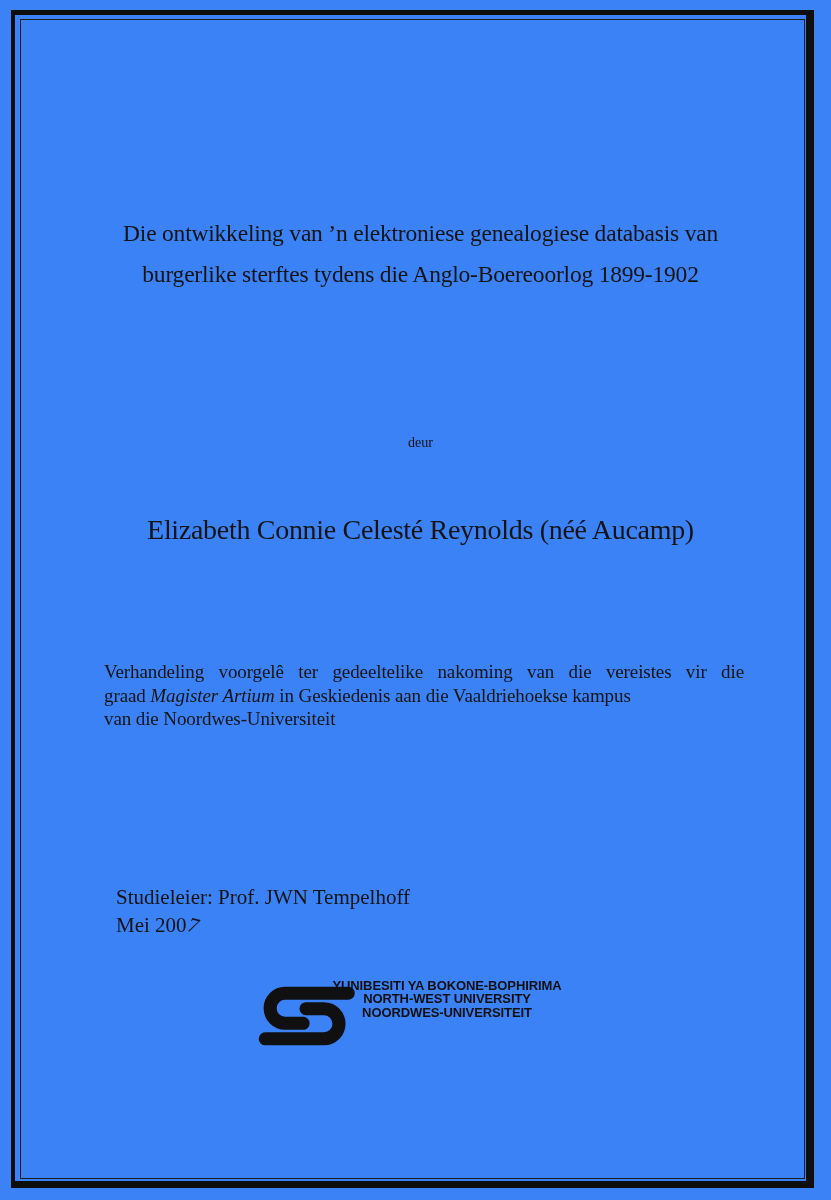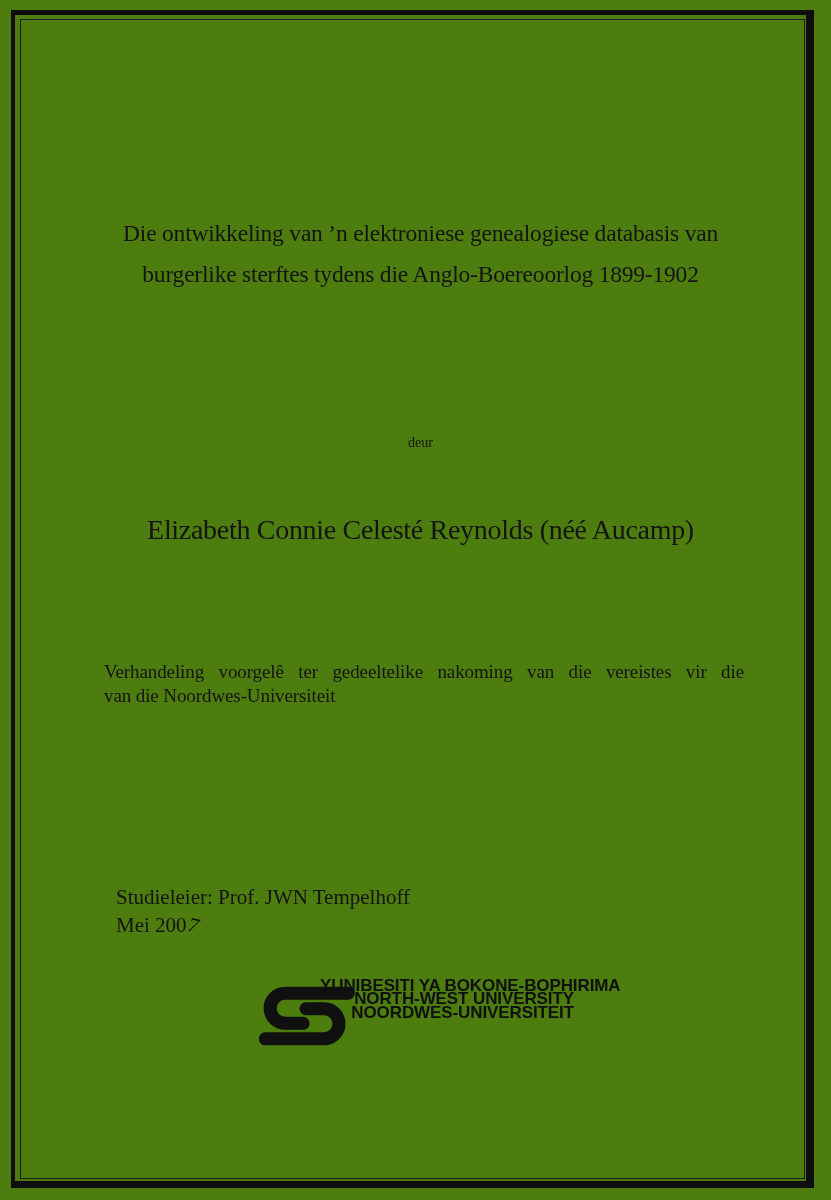--- a/index.html
+++ b/index.html
@@ -5,21 +5,21 @@
   html, body {
     margin: 0;
     padding: 0;
     background: #ffffff;
     font-family: "Liberation Serif", "DejaVu Serif", serif;
   }
   .page {
     position: relative;
     width: 831px;
     height: 1200px;
-    background: #4d7c0f;
+    background: #3b82f6;
     color: #141414;
     overflow: hidden;
   }
   
   .frame-outer {
     position: absolute;
     left: 11px; top: 10px;
     width: 803px; height: 1178px;
     border-style: solid;
     border-color: #0e0e0e;
@@ -89,24 +89,24 @@
   .logo-mark {
     position: absolute;
     left: 258px;
     top: 981px;
   }
   .logo-text {
     position: absolute;
     left: 320px;
     top: 979px;
     width: 254px;
-    text-align: right;
+    text-align: center;
     font-family: "Liberation Sans", "DejaVu Sans", sans-serif;
     font-weight: 700;
-    font-size: 17px;
+    font-size: 13px;
     line-height: 13.4px;
     letter-spacing: -0.1px;
     color: #101010;
     white-space: nowrap;
   }
 </style>
 </head>
 <body>
 
 <div class="page">
@@ -118,20 +118,21 @@
     <div>Die ontwikkeling van ’n elektroniese genealogiese databasis van</div>
     <div>burgerlike sterftes tydens die Anglo-Boereoorlog 1899-1902</div>
   </div>
 
   <div class="centerband byline">deur</div>
 
   <div class="centerband author">Elizabeth Connie Celesté Reynolds (néé Aucamp)</div>
 
   <div class="statement">
     <div class="justified">Verhandeling voorgelê ter gedeeltelike nakoming van die vereistes vir die</div>
+    <div><span>graad </span><i>Magister Artium</i><span> in Geskiedenis aan die Vaaldriehoekse kampus</span></div>
     <div>van die Noordwes-Universiteit</div>
   </div>
 
   <div class="supervisor-block">
     <div>Studieleier: Prof. JWN Tempelhoff</div>
     <div><span>Mei 200</span><span class="date-seven">7</span></div>
   </div>
 
   <div class="logo-row">
     <svg class="logo-mark" width="97" height="70" viewBox="0 0 100 72" aria-hidden="true">

